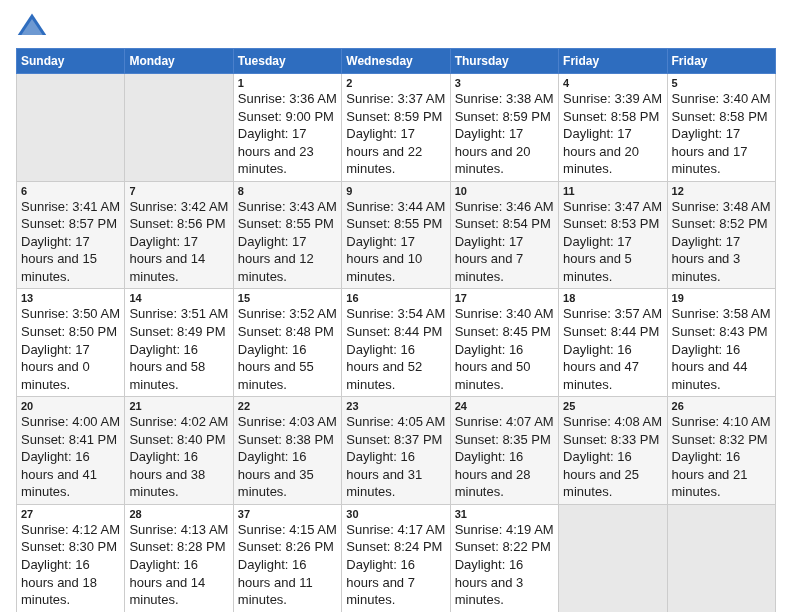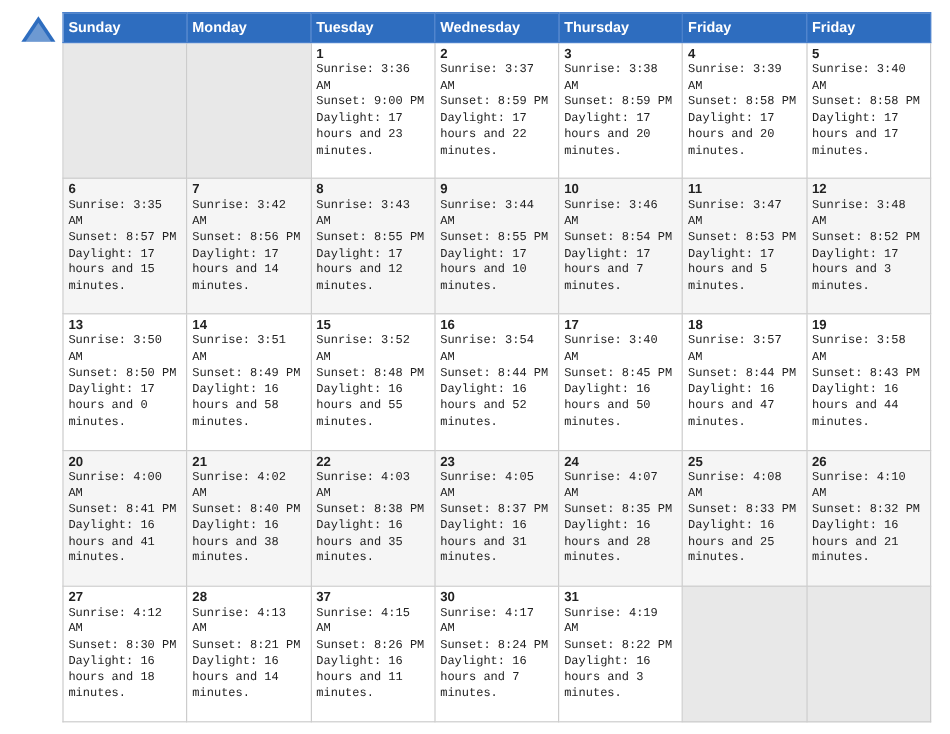--- a/index.html
+++ b/index.html
@@ -7,21 +7,21 @@
       width: 792px;
       height: 612px;
       font-family: Arial, Helvetica, sans-serif;
       background: #fff;
       overflow: hidden;
     }
     .page {
       width: 792px;
       height: 612px;
       display: flex;
-      flex-direction: row;
+      flex-direction: column;
       padding: 10px 16px 10px 16px;
     }
     .header {
       display: flex;
       justify-content: space-between;
       align-items: flex-start;
       margin-bottom: 6px;
     }
     .logo {
       display: flex;
@@ -93,23 +93,22 @@
     .day-number {
       font-weight: bold;
       font-size: 11px;
       display: block;
       margin-bottom: 1px;
     }
     .empty-cell {
       background: #e8e8e8 !important;
     }
     .cell-content {
-      font-size: 10px;
+      font-size: 13px;
       line-height: 1.35;
-      font-family: Liberation Mono, monospace;
     }
   </style>
 </head>
 <body>
 
 <div class="page">
   <div class="header">
     <div class="logo">
       <svg class="logo-icon" viewBox="0 0 36 36">
         <polygon points="18,4 34,28 2,28" fill="#2e6dbf"></polygon>
@@ -159,21 +158,21 @@
             <div class="cell-content"><span>Sunrise: 3:39 AM</span><br><span>Sunset: 8:58 PM</span><br><span>Daylight: 17 hours and 20 minutes.</span></div>
           </td>
           <td>
             <span class="day-number">5</span>
             <div class="cell-content"><span>Sunrise: 3:40 AM</span><br><span>Sunset: 8:58 PM</span><br><span>Daylight: 17 hours and 17 minutes.</span></div>
           </td>
         </tr>
         <tr>
           <td>
             <span class="day-number">6</span>
-            <div class="cell-content"><span>Sunrise: 3:35 AM</span><br><span>Sunset: 8:57 PM</span><br><span>Daylight: 17 hours and 15 minutes.</span></div>
+            <div class="cell-content"><span>Sunrise: 3:41 AM</span><br><span>Sunset: 8:57 PM</span><br><span>Daylight: 17 hours and 15 minutes.</span></div>
           </td>
           <td>
             <span class="day-number">7</span>
             <div class="cell-content"><span>Sunrise: 3:42 AM</span><br><span>Sunset: 8:56 PM</span><br><span>Daylight: 17 hours and 14 minutes.</span></div>
           </td>
           <td>
             <span class="day-number">8</span>
             <div class="cell-content"><span>Sunrise: 3:43 AM</span><br><span>Sunset: 8:55 PM</span><br><span>Daylight: 17 hours and 12 minutes.</span></div>
           </td>
           <td>
@@ -253,21 +252,21 @@
             <div class="cell-content"><span>Sunrise: 4:10 AM</span><br><span>Sunset: 8:32 PM</span><br><span>Daylight: 16 hours and 21 minutes.</span></div>
           </td>
         </tr>
         <tr>
           <td>
             <span class="day-number">27</span>
             <div class="cell-content"><span>Sunrise: 4:12 AM</span><br><span>Sunset: 8:30 PM</span><br><span>Daylight: 16 hours and 18 minutes.</span></div>
           </td>
           <td>
             <span class="day-number">28</span>
-            <div class="cell-content"><span>Sunrise: 4:13 AM</span><br><span>Sunset: 8:21 PM</span><br><span>Daylight: 16 hours and 14 minutes.</span></div>
+            <div class="cell-content"><span>Sunrise: 4:13 AM</span><br><span>Sunset: 8:28 PM</span><br><span>Daylight: 16 hours and 14 minutes.</span></div>
           </td>
           <td>
             <span class="day-number">37</span>
             <div class="cell-content"><span>Sunrise: 4:15 AM</span><br><span>Sunset: 8:26 PM</span><br><span>Daylight: 16 hours and 11 minutes.</span></div>
           </td>
           <td>
             <span class="day-number">30</span>
             <div class="cell-content"><span>Sunrise: 4:17 AM</span><br><span>Sunset: 8:24 PM</span><br><span>Daylight: 16 hours and 7 minutes.</span></div>
           </td>
           <td>

